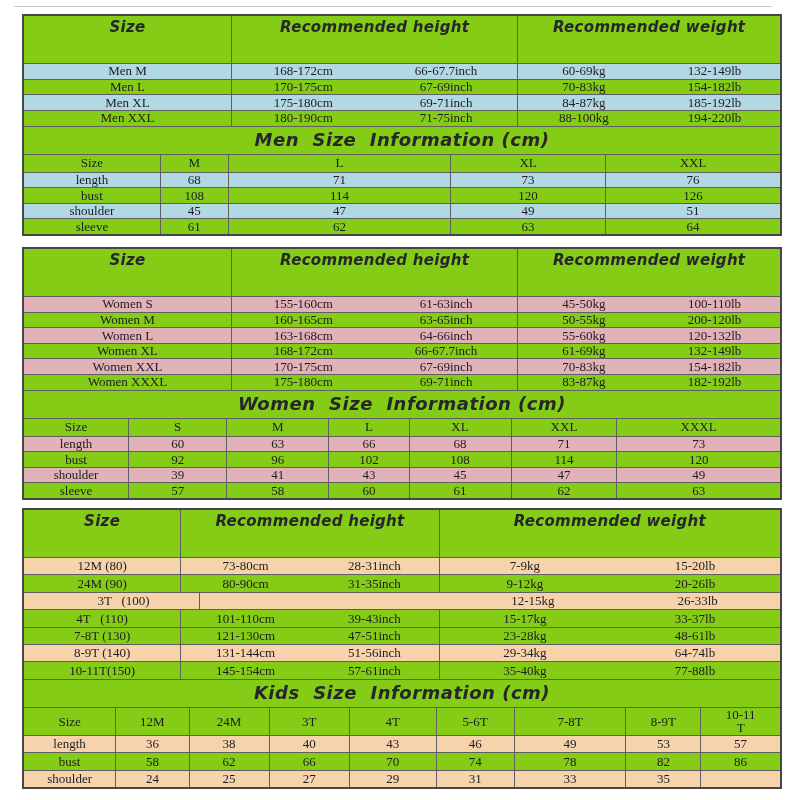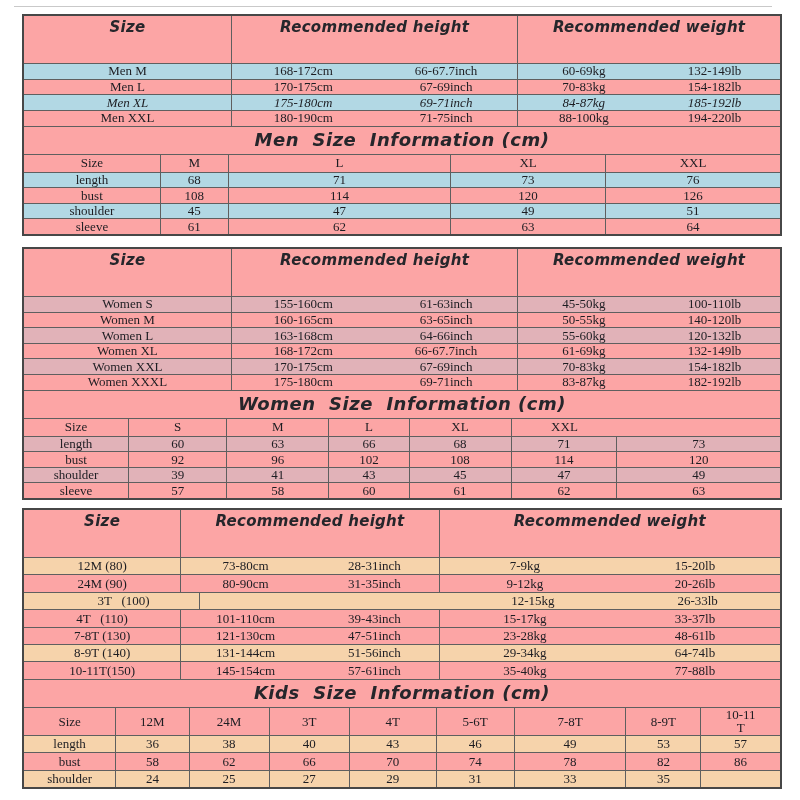--- a/index.html
+++ b/index.html
@@ -2,21 +2,21 @@
 <html><head>
 <meta charset="utf-8">
 <style>
   html,body{margin:0;padding:0;}
   body{
     width:800px;height:800px;position:relative;background:#ffffff;overflow:hidden;
     font-family:"Liberation Serif", serif;
   }
   .artifact-line{position:absolute;left:14px;top:6px;width:758px;height:1px;background:#c9c9c9;}
   .section{
-    position:absolute;background:#fca5a5;border:2px solid #474747;
+    position:absolute;background:#84cc16;border:2px solid #474747;
     display:flex;flex-direction:column;box-sizing:border-box;
   }
   #section-men{left:22px;top:14px;width:760px;height:222px;}
   #section-women{left:22px;top:247px;width:760px;height:253px;}
   #section-kids{left:22px;top:508px;width:760px;height:281px;}
 
   .row{display:flex;align-items:stretch;border-bottom:1px solid #5f5f5f;flex:1 1 0;min-height:0;}
   .section > .row:last-child{border-bottom:none;}
   .header-row{flex:0 0 47px;}
   .title-row{flex:0 0 27px;justify-content:center;align-items:center;}
@@ -77,21 +77,21 @@
       </div>
       <div class="cell pair" style="flex: 0 0 37.9%;">
         <div class="half serif">170-175cm</div>
         <div class="half serif">67-69inch</div>
       </div>
       <div class="cell pair" style="flex: 0 0 34.6%;">
         <div class="half serif">70-83kg</div>
         <div class="half serif">154-182lb</div>
       </div>
     </div>
-    <div class="row" style="background: rgb(178, 216, 228); font-style: italic;">
+    <div class="row" style="background: rgb(178, 216, 228);">
       <div class="cell" style="flex: 0 0 27.5%;">
         <div class="serif pre">Men XL</div>
       </div>
       <div class="cell pair" style="flex: 0 0 37.9%;">
         <div class="half serif">175-180cm</div>
         <div class="half serif">69-71inch</div>
       </div>
       <div class="cell pair" style="flex: 0 0 34.6%;">
         <div class="half serif">84-87kg</div>
         <div class="half serif">185-192lb</div>
@@ -227,21 +227,21 @@
     <div class="row">
       <div class="cell" style="flex: 0 0 27.5%;">
         <div class="serif pre">Women M</div>
       </div>
       <div class="cell pair" style="flex: 0 0 37.9%;">
         <div class="half serif">160-165cm</div>
         <div class="half serif">63-65inch</div>
       </div>
       <div class="cell pair" style="flex: 0 0 34.6%;">
         <div class="half serif">50-55kg</div>
-        <div class="half serif">140-120lb</div>
+        <div class="half serif">200-120lb</div>
       </div>
     </div>
     <div class="row" style="background: rgb(225, 178, 184);">
       <div class="cell" style="flex: 0 0 27.5%;">
         <div class="serif pre">Women L</div>
       </div>
       <div class="cell pair" style="flex: 0 0 37.9%;">
         <div class="half serif">163-168cm</div>
         <div class="half serif">64-66inch</div>
       </div>
@@ -303,20 +303,23 @@
         <div class="serif preline">M</div>
       </div>
       <div class="cell" style="flex: 0 0 10.6%;">
         <div class="serif preline">L</div>
       </div>
       <div class="cell" style="flex: 0 0 13.5%;">
         <div class="serif preline">XL</div>
       </div>
       <div class="cell" style="flex: 0 0 14%;">
         <div class="serif preline">XXL</div>
+      </div>
+      <div class="cell" style="flex: 0 0 21.5%;">
+        <div class="serif preline">XXXL</div>
       </div>
     </div>
     <div class="row" style="background: rgb(225, 178, 184);">
       <div class="cell" style="flex: 0 0 13.9%;">
         <div class="serif">length</div>
       </div>
       <div class="cell" style="flex: 0 0 13%;">
         <div class="serif">60</div>
       </div>
       <div class="cell" style="flex: 0 0 13.5%;">

